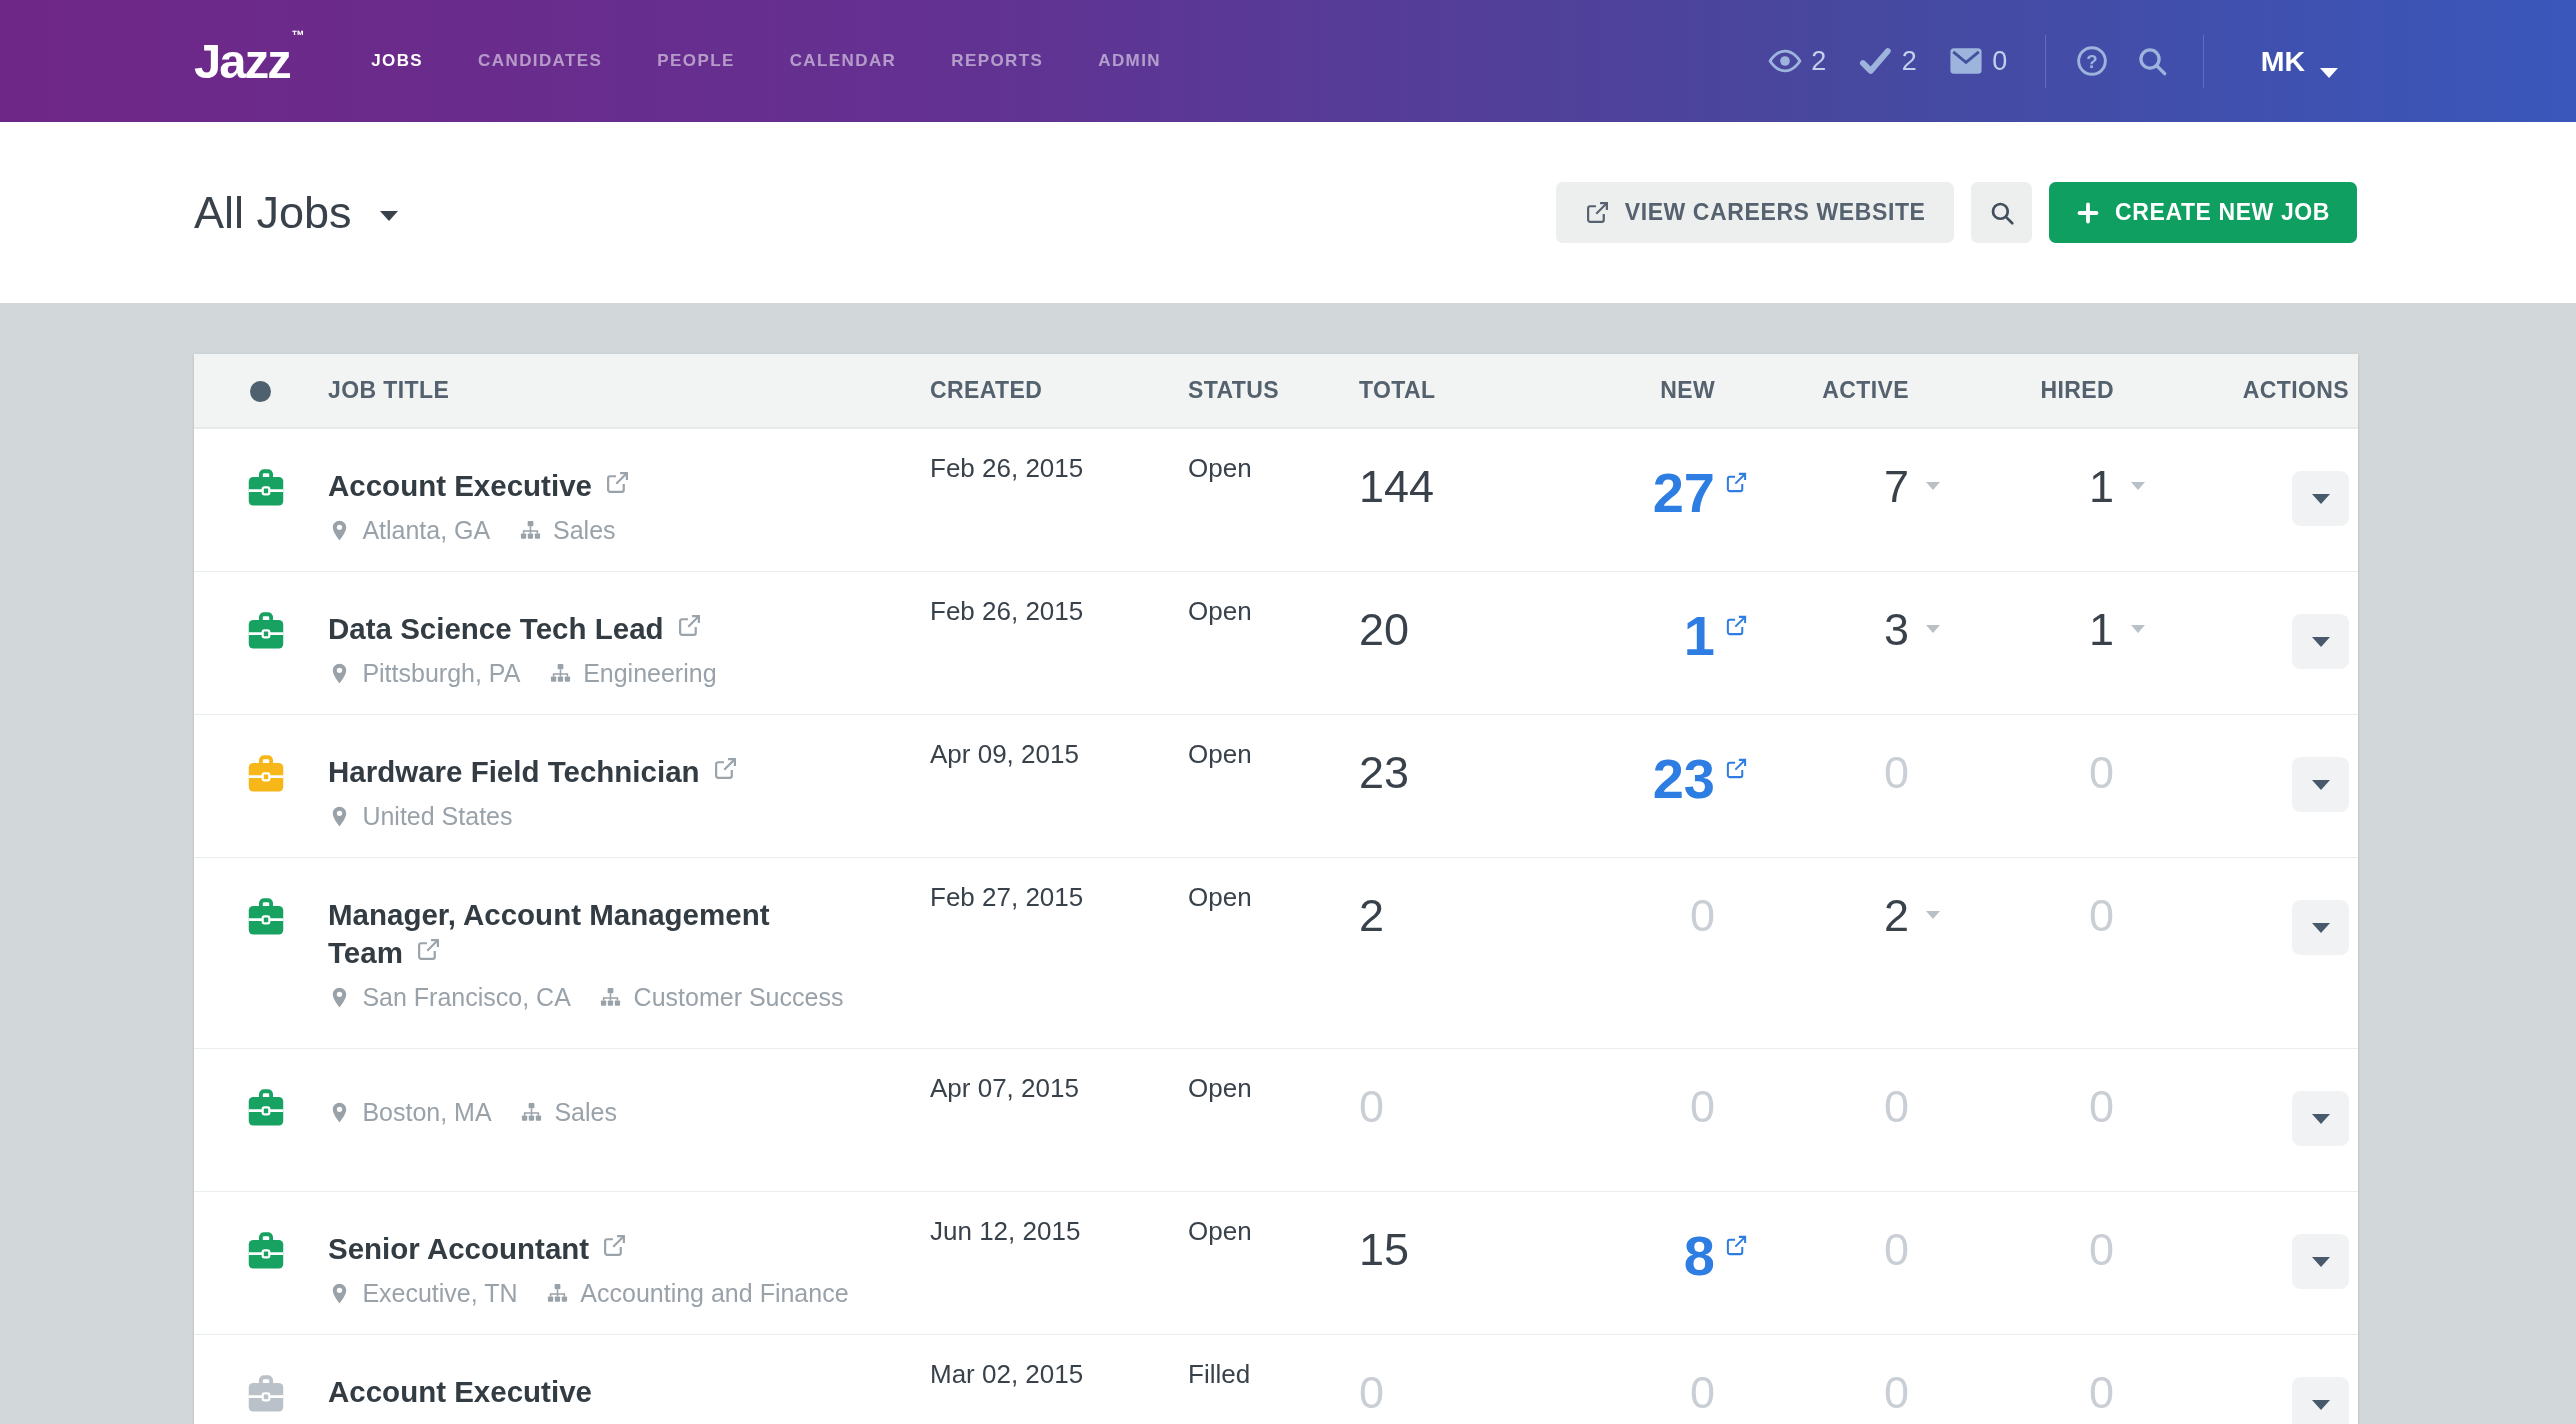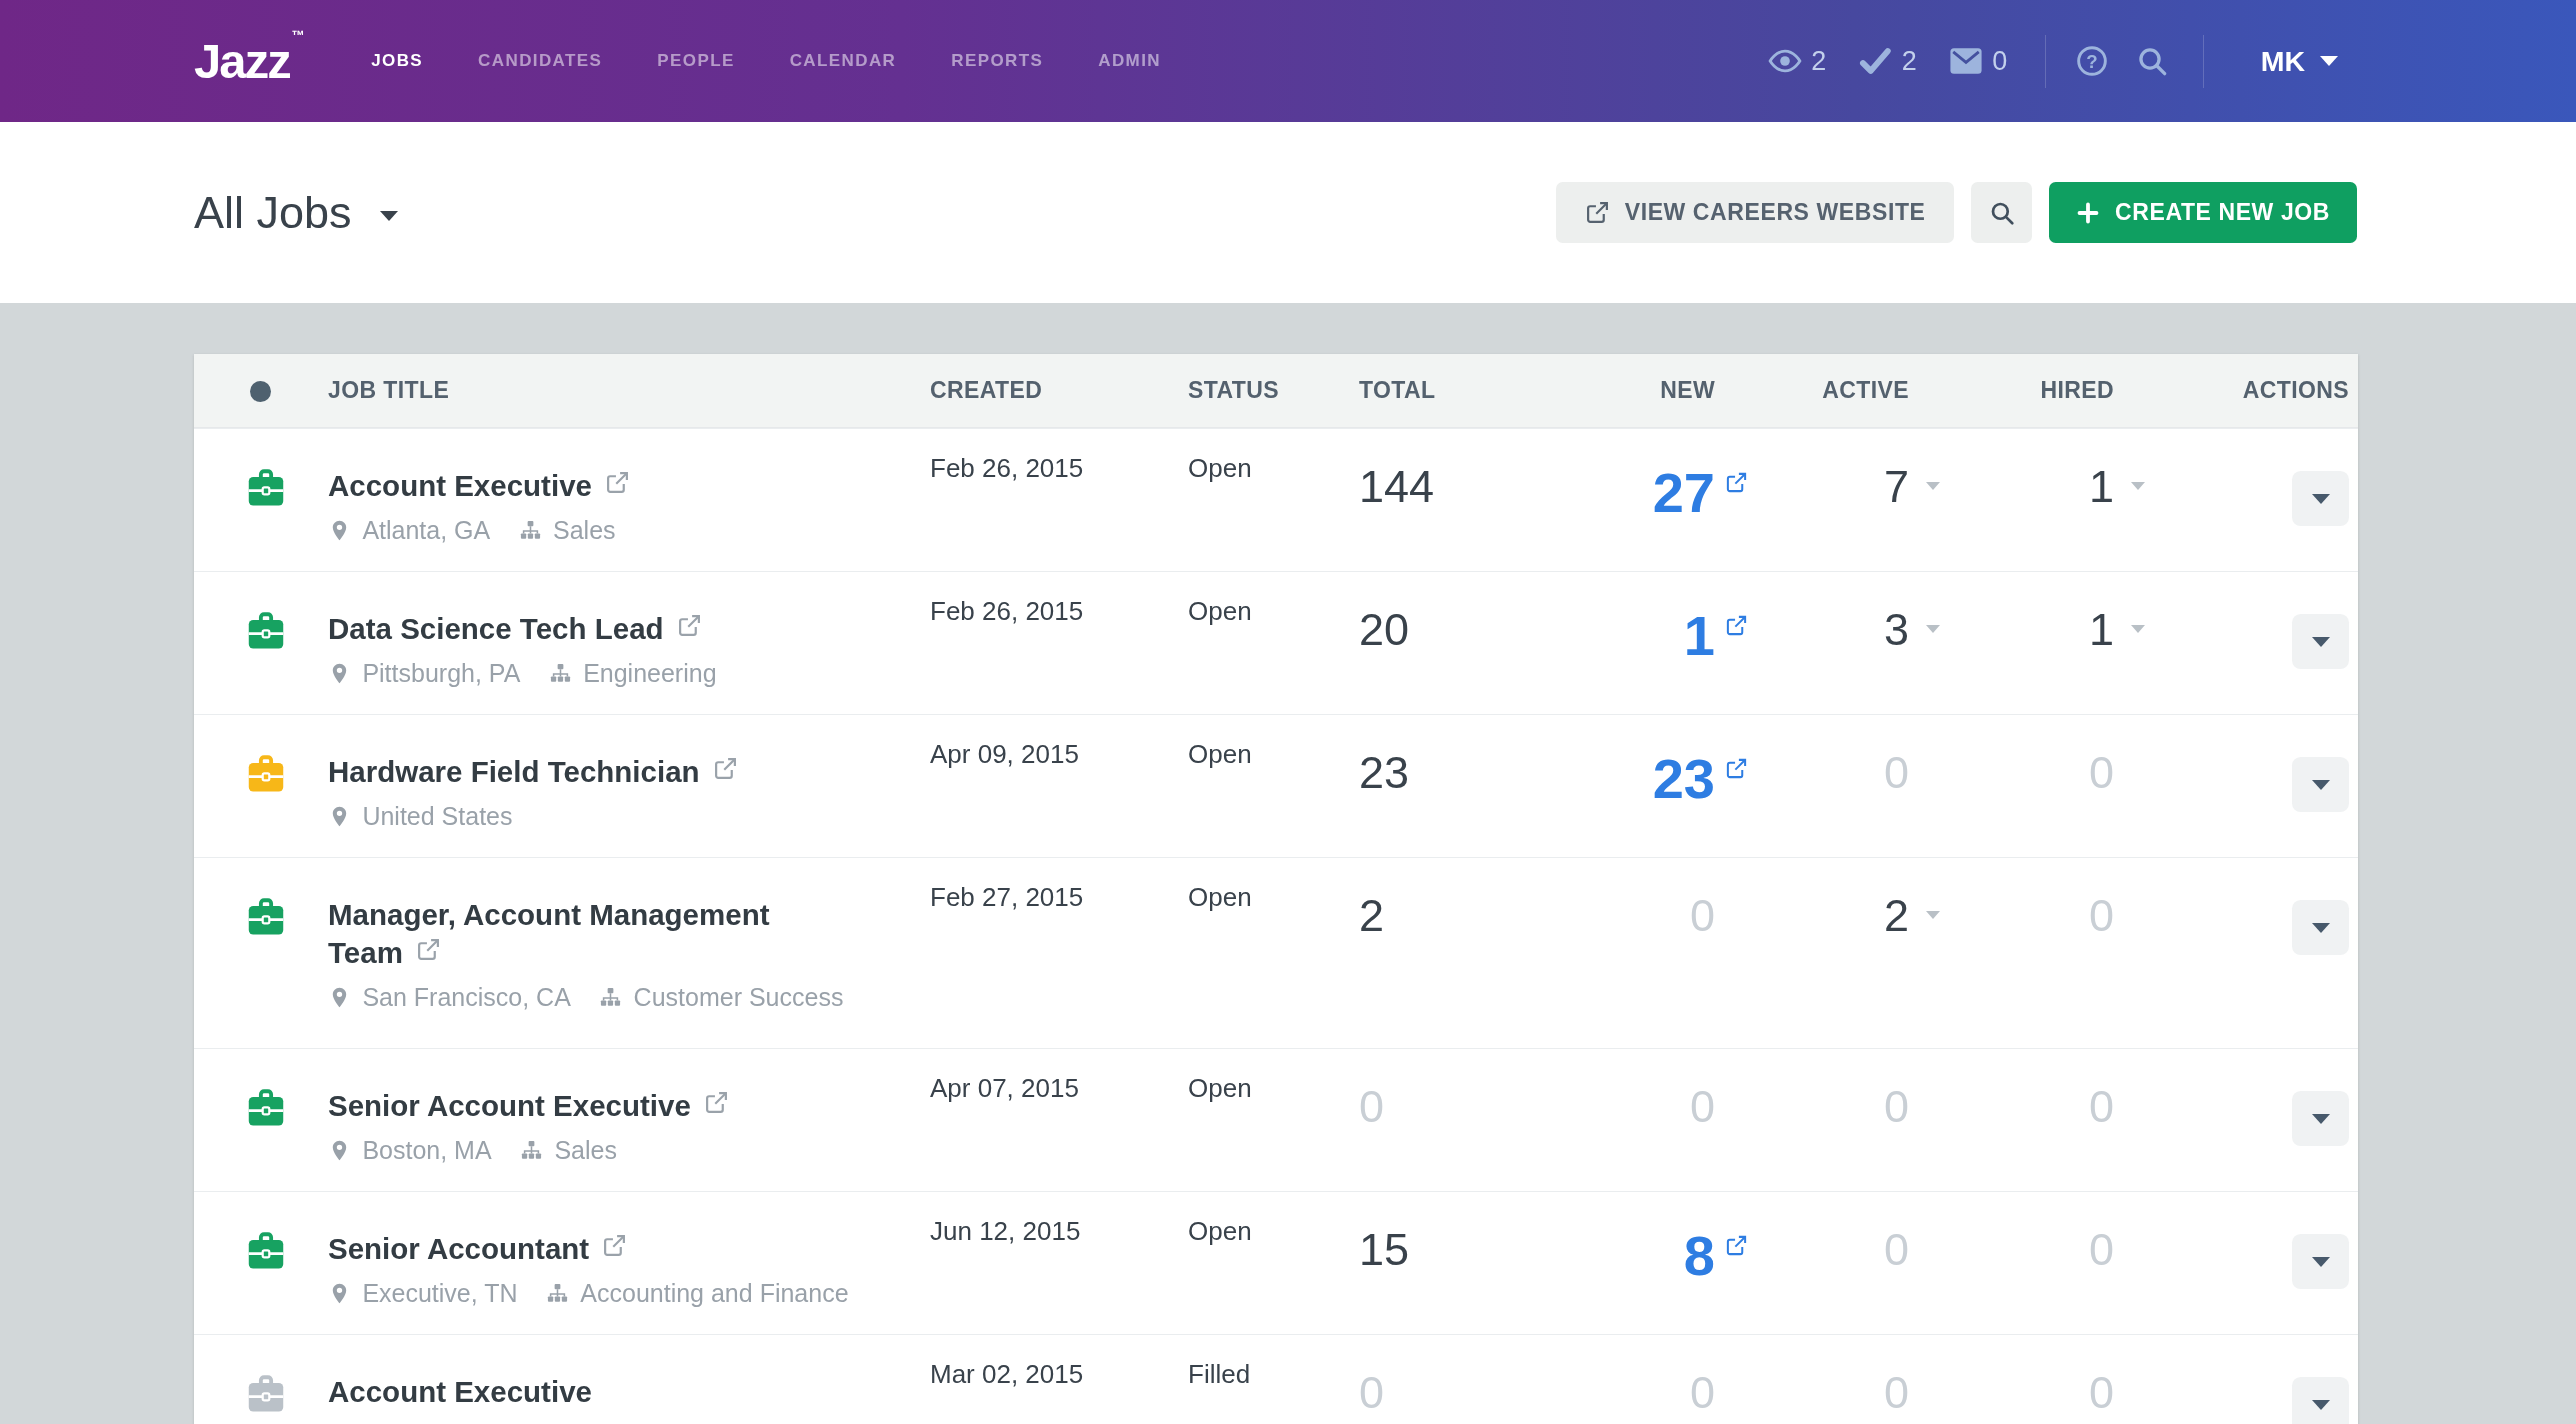--- a/index.html
+++ b/index.html
@@ -17,21 +17,21 @@
   .nav-items { display:flex; list-style:none; margin-left:68px; gap:55px; }
   .nav-items li { color:rgba(255,255,255,0.52); font-size:17px; font-weight:700; letter-spacing:1.4px; cursor:pointer; }
   .nav-items li.active { color:#fff; }
   .nav-right { margin-left:auto; display:flex; align-items:center; }
   .nav-stat { display:flex; align-items:center; gap:9.5px; color:#9db4dd; margin-right:32px; cursor:pointer; }
   .nav-stat svg { width:34px; height:34px; display:block; }
   .nav-stat .cnt { color:#c3d0ec; font-size:27px; }
   .nav-divider { width:1px; height:53px; background:rgba(255,255,255,0.18); margin:0 30px 0 5.7px; }
   .nav-iconbtn { color:#9db4dd; margin-right:28.5px; cursor:pointer; }
   .nav-iconbtn svg { width:32px; height:32px; display:block; }
-  .user-menu { display:flex; align-items:center; gap:15px; color:#fff; font-size:28.5px; font-weight:700; cursor:pointer; margin-left:27px; }
+  .user-menu { display:flex; align-items:flex-end; gap:15px; color:#fff; font-size:28.5px; font-weight:700; cursor:pointer; margin-left:27px; }
   .caret-down-white { width:0; height:0; border-left:9.5px solid transparent; border-right:9.5px solid transparent; border-top:10.5px solid #fff; }
 
   
   .page-header { height:181px; background:#fff; display:flex; align-items:center; padding:0 219px 0 194px; }
   .title-wrap { display:flex; align-items:center; gap:28px; cursor:pointer; }
   .page-title { font-size:45px; font-weight:400; color:#39424b; }
   .caret-down-dark { width:0; height:0; border-left:9.5px solid transparent; border-right:9.5px solid transparent; border-top:10.5px solid #39424b; margin-top:7.6px; }
   .header-actions { margin-left:auto; display:flex; align-items:center; gap:17px; }
   .btn { border:none; display:inline-flex; align-items:center; justify-content:center; gap:15px; height:61px; border-radius:6.7px; font-family:"Liberation Sans",sans-serif; font-size:23px; font-weight:700; letter-spacing:0.6px; cursor:pointer; }
   .btn-light { background:#edefee; color:#56626f; padding:0 28.5px; }
@@ -360,23 +360,20 @@
       <div class="col col-actions"><button class="action-btn">
             <span class="caret"></span>
           </button></div>
     </div>
 
     <div class="trow">
       <div class="col col-dot"><span class="bc bc-green"><svg viewBox="0 0 24 24">
               <use href="#i-briefcase"></use>
             </svg></span></div>
       <div class="col col-title">
-        <div><a class="job-title">Senior Account Executive</a><span class="ext-gray"><svg viewBox="0 0 24 24">
-                <use href="#i-ext"></use>
-              </svg></span></div>
         <div class="sub-line">
           <svg viewBox="0 0 24 24">
               <use href="#i-pin"></use>
             </svg>
           <span>Boston, MA</span>
           <span class="dept">
               <svg viewBox="0 0 24 24">
                 <use href="#i-sitemap"></use>
               </svg>
               <span>Sales</span>

